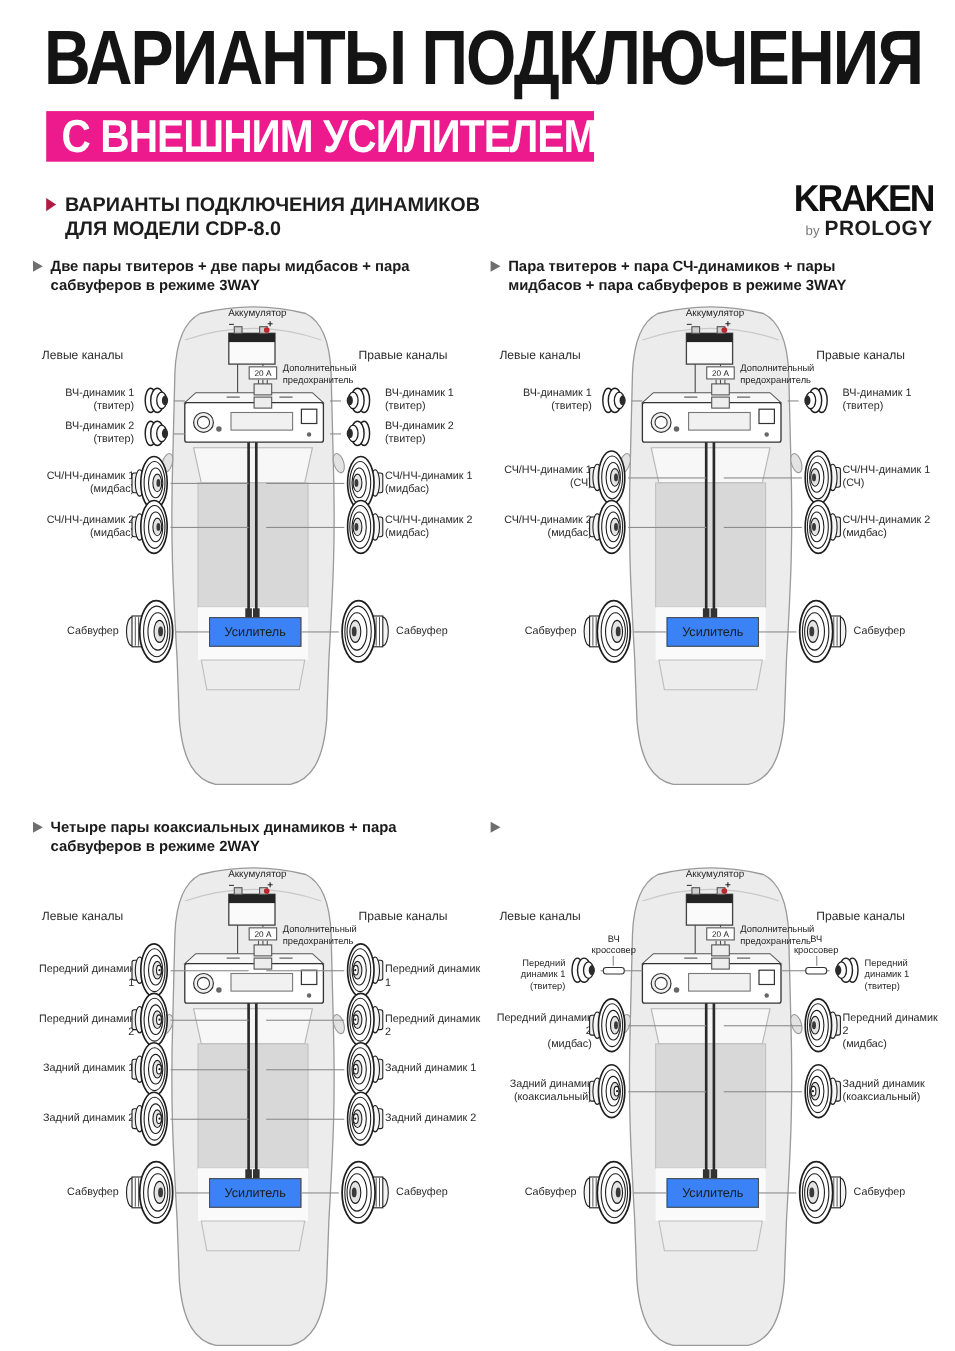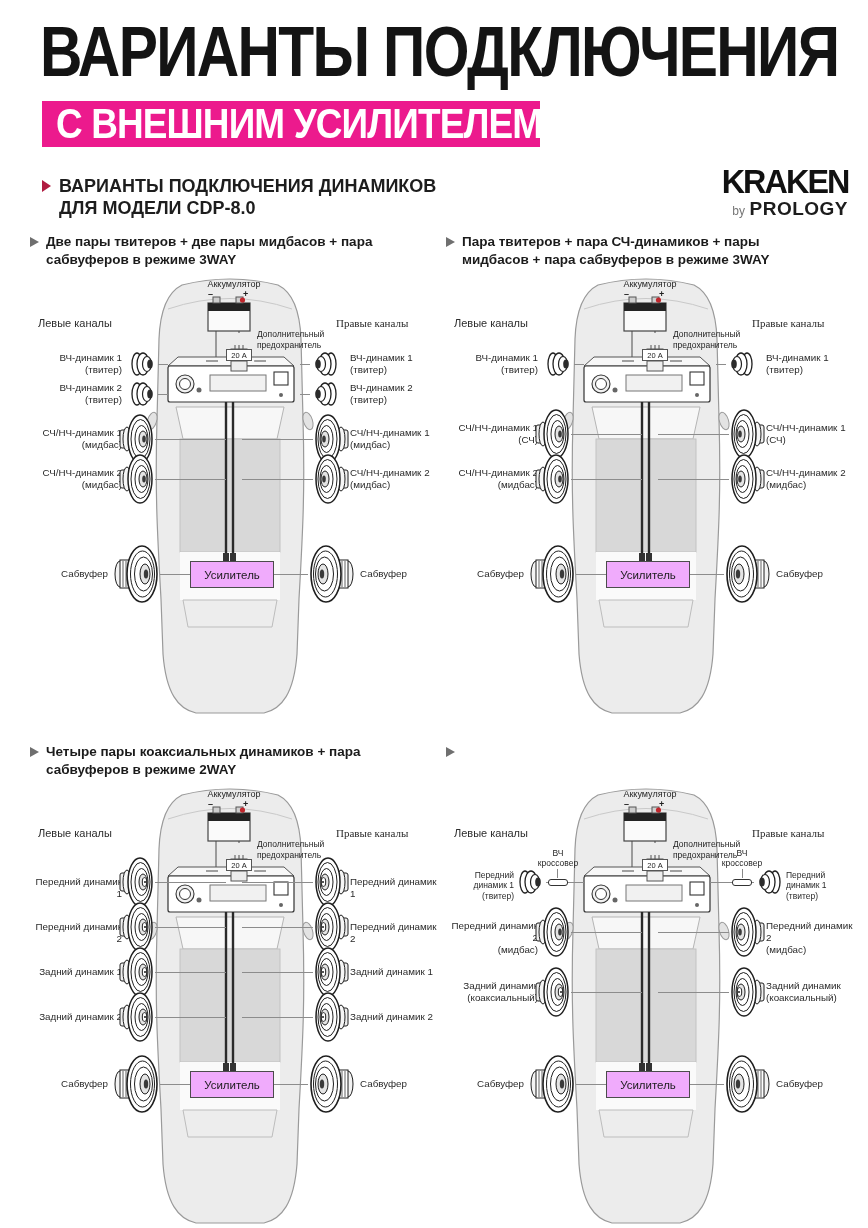--- a/index.html
+++ b/index.html
@@ -24,27 +24,27 @@
   
   .diagram{position:absolute;width:408px;}
   #d1{left:30px;top:233px}#d2{left:446px;top:233px}#d3{left:30px;top:743px}#d4{left:446px;top:743px}
   .dg-h{display:flex;gap:7px;}
   .dg-bullet{flex:none;width:0;height:0;border-left:9px solid #6f6f6f;border-top:5.5px solid transparent;
         border-bottom:5.5px solid transparent;margin-top:4px;}
   .dg-title{font-size:13.5px;font-weight:700;color:#1b1b1b;line-height:1.3;}
   .canvas{position:absolute;left:0;top:36px;width:408px;height:470px;}
   .carbg{position:absolute;left:0;top:0;}
   .chan{position:absolute;font-size:11px;color:#2c2c2c;}
-  .chan.l{left:8px;top:48px;}  .chan.r{left:306px;top:48px;font-family:Liberation Serif, serif;}
+  .chan.l{left:8px;top:48px;}  .chan.r{left:296px;top:48px;}
   .batlbl{position:absolute;left:152px;top:10px;width:104px;text-align:center;font-size:9px;color:#1f1f1f;}
   .term{position:absolute;font-size:9px;font-weight:700;color:#1f1f1f;}
   .fusebox{position:absolute;left:196px;top:64px;width:26px;height:12px;background:#fff;border:1px solid #555;
-        font-size:7.5px;color:#222;display:flex;align-items:center;justify-content:center;box-sizing:border-box;margin-top:16px;}
+        font-size:7.5px;color:#222;display:flex;align-items:center;justify-content:center;box-sizing:border-box;}
   .fuselbl{position:absolute;left:227px;top:60px;font-size:8.5px;line-height:1.3;color:#1f1f1f;}
-  .ampbox{position:absolute;left:160px;top:292px;width:84px;height:27px;background:#f0abfc;border:1.5px solid #4c4c4c;
+  .ampbox{position:absolute;left:160px;top:292px;width:84px;height:27px;background:#3b82f6;border:1.5px solid #4c4c4c;
         font-size:11.5px;color:#1c1c1c;display:flex;align-items:center;justify-content:center;box-sizing:border-box;}
   .rl{position:absolute;font-size:9.8px;line-height:1.22;color:#2a2a2a;}
   .rl.l{left:0;width:92px;text-align:right;}
   .rl.r{left:320px;width:88px;text-align:left;}
   .conn{position:absolute;height:1px;background:#8c8c8c;}
   .spk{position:absolute;}
   .flip{transform:scaleX(-1);}
   .xpill{position:absolute;width:20px;height:7px;border:1px solid #333;border-radius:3px;background:#fff;box-sizing:border-box;}
   .xlbl{position:absolute;width:68px;text-align:center;font-size:8.5px;line-height:1.2;color:#1f1f1f;}
   .xlead{position:absolute;width:1px;height:9px;background:#888;}

